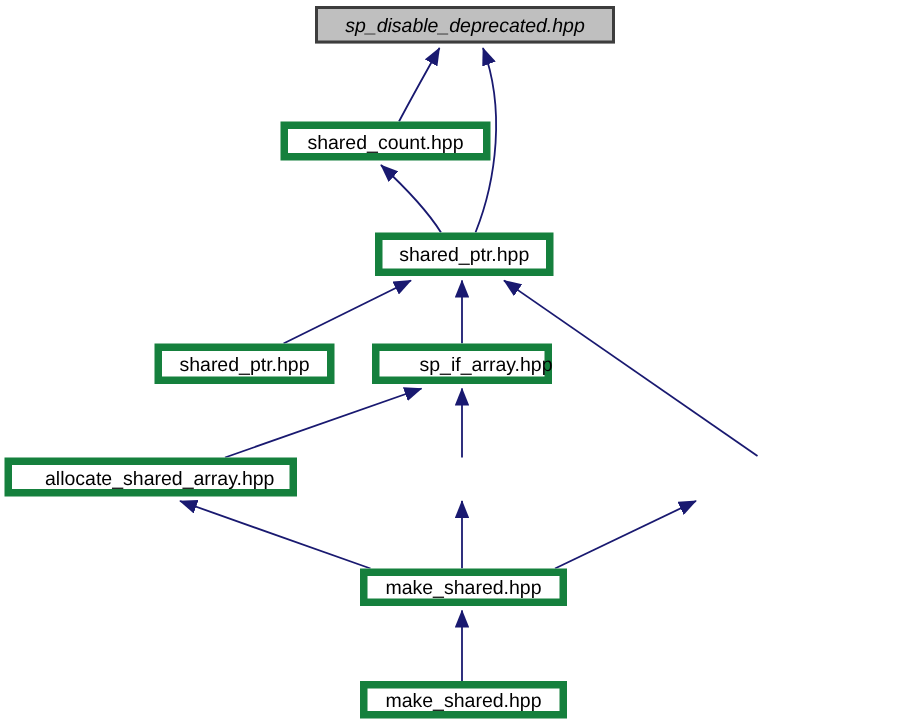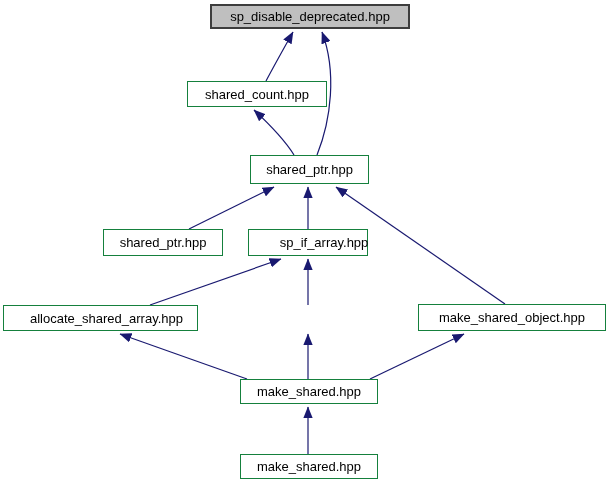--- a/index.html
+++ b/index.html
@@ -18,33 +18,34 @@
   #edges {
     position: absolute;
     left: 0;
     top: 0;
     width: 611px;
     height: 485px;
   }
   .node {
     position: absolute;
     box-sizing: border-box;
-    border: 1px solid #15803d;
+    border: 5px solid #15803d;
     background: #ffffff;
     color: #000000;
     font-size: 13px;
     display: flex;
     align-items: center;
     justify-content: center;
     white-space: nowrap;
     cursor: pointer;
   }
   .node.highlight {
     background: #bfbfbf;
     border: 2px solid #3d3d3d;
+    font-style: italic;
   }
   
   #n0 { left: 210px; top: 4px;   width: 200px; height: 25px; }
   #n1 { left: 187px; top: 81px;  width: 140px; height: 26px; }
   #n2 { left: 250px; top: 155px; width: 119px; height: 29px; }
   #n3 { left: 103px; top: 229px; width: 120px; height: 27px; }
   #n4 { left: 248px; top: 229px; width: 120px; height: 27px; padding-left: 32px; }
   #n5 { left: 3px;   top: 305px; width: 195px; height: 26px; padding-left: 12px; }
   #n6 { left: 220px; top: 305px; width: 177px; height: 26px; }
   #n7 { left: 418px; top: 304px; width: 188px; height: 27px; }
@@ -77,17 +78,16 @@
       <path d="M308,454 L308,407" marker-end="url(#arrow)"></path>
     </g>
   </svg>
 
   <div id="n0" class="node highlight">sp_disable_deprecated.hpp</div>
   <div id="n1" class="node">shared_count.hpp</div>
   <div id="n2" class="node">shared_ptr.hpp</div>
   <div id="n3" class="node">shared_ptr.hpp</div>
   <div id="n4" class="node">sp_if_array.hpp</div>
   <div id="n5" class="node">allocate_shared_array.hpp</div>
-  <div id="n7" class="node">make_shared_object.hpp</div>
   <div id="n8" class="node">make_shared.hpp</div>
   <div id="n9" class="node">make_shared.hpp</div>
 
 </div>
 
 </body></html>

